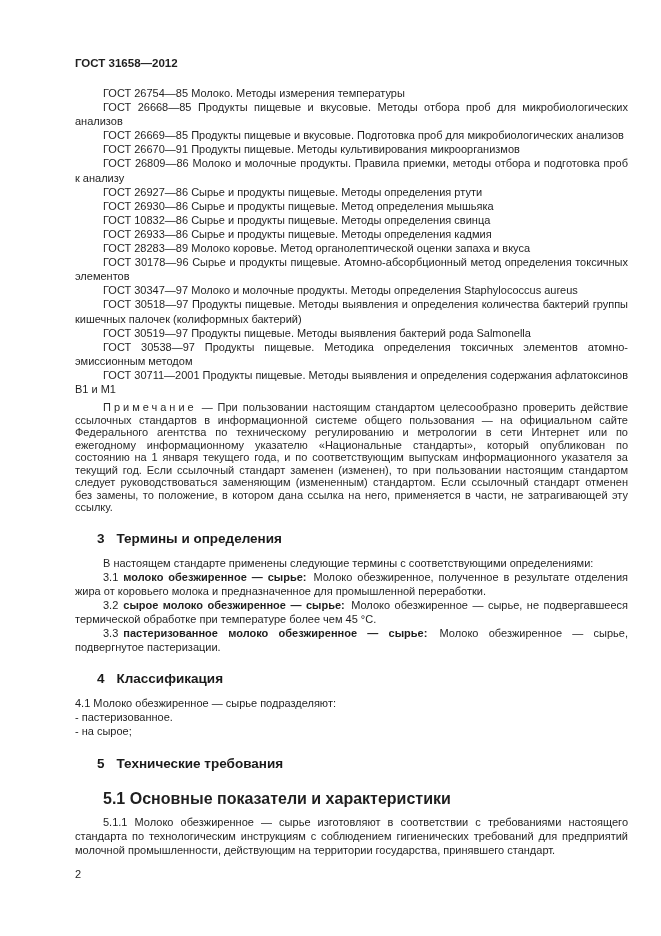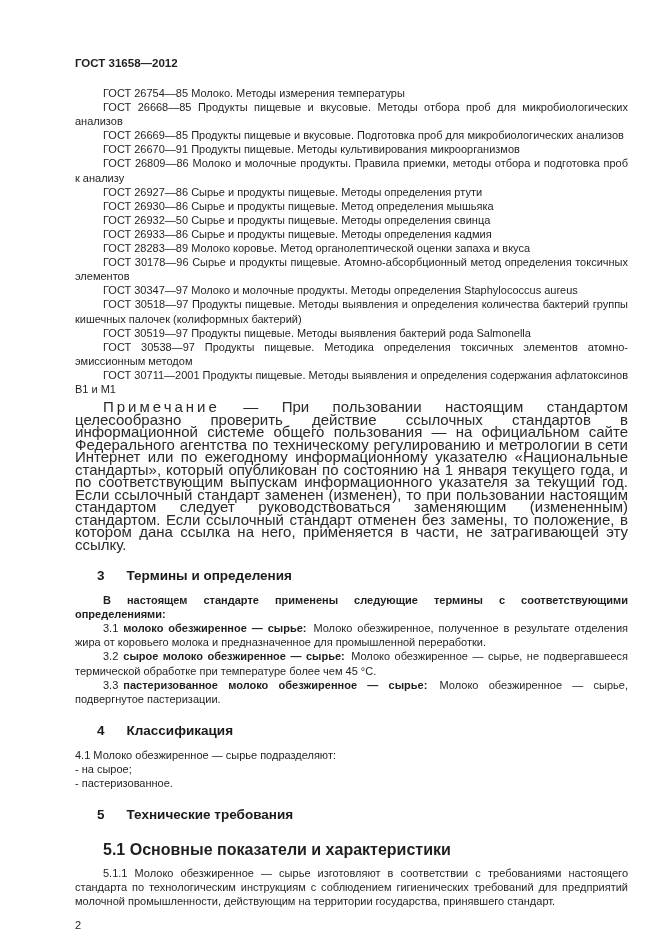--- a/index.html
+++ b/index.html
@@ -23,36 +23,36 @@
   .body-p {
     font-size: 11px;
     line-height: 14.1px;
     text-align: justify;
     text-indent: 28px;
   }
   .flush { text-indent: 0; }
   .refs { margin-top: 16px; }
   .note {
     margin-top: 5px;
-    font-size: 15px;
+    font-size: 11px;
     line-height: 12.5px;
     text-align: justify;
     text-indent: 28px;
     color: #2a2a2a;
   }
   .note-label { letter-spacing: 3px; }
   h2.sec {
     font-size: 13.5px;
     font-weight: bold;
     margin: 17px 0 9px 22px;
     line-height: 16px;
     color: #1a1a1a;
   }
-  h2.sec .sec-title { margin-left: 22px; }
-  .intro-p { margin-bottom: 0; font-weight: bold; }
+  h2.sec .sec-title { margin-left: 12px; }
+  .intro-p { margin-bottom: 0; }
   .term-num { margin-right: 5px; }
   .term-name { margin-right: 2px; }
   .subhead {
     font-weight: bold;
     font-size: 16px;
     line-height: 14.1px;
     text-indent: 28px;
     margin-top: 20px;
   }
   .after-subhead { margin-top: 9px; }
@@ -69,21 +69,21 @@
   <div class="hdr">ГОСТ 31658—2012</div>
 
   <div class="refs">
     <p class="body-p">ГОСТ 26754—85 Молоко. Методы измерения температуры</p>
     <p class="body-p">ГОСТ 26668—85 Продукты пищевые и вкусовые. Методы отбора проб для микробиологических анализов</p>
     <p class="body-p">ГОСТ 26669—85 Продукты пищевые и вкусовые. Подготовка проб для микробиологических анализов</p>
     <p class="body-p">ГОСТ 26670—91 Продукты пищевые. Методы культивирования микроорганизмов</p>
     <p class="body-p">ГОСТ 26809—86 Молоко и молочные продукты. Правила приемки, методы отбора и подготовка проб к анализу</p>
     <p class="body-p">ГОСТ 26927—86 Сырье и продукты пищевые. Методы определения ртути</p>
     <p class="body-p">ГОСТ 26930—86 Сырье и продукты пищевые. Метод определения мышьяка</p>
-    <p class="body-p">ГОСТ 26932—50 Сырье и продукты пищевые. Методы определения свинца</p>
+    <p class="body-p">ГОСТ 10832—86 Сырье и продукты пищевые. Методы определения свинца</p>
     <p class="body-p">ГОСТ 26933—86 Сырье и продукты пищевые. Методы определения кадмия</p>
     <p class="body-p">ГОСТ 28283—89 Молоко коровье. Метод органолептической оценки запаха и вкуса</p>
     <p class="body-p">ГОСТ 30178—96 Сырье и продукты пищевые. Атомно-абсорбционный метод определения токсичных элементов</p>
     <p class="body-p">ГОСТ 30347—97 Молоко и молочные продукты. Методы определения Staphylococcus aureus</p>
     <p class="body-p">ГОСТ 30518—97 Продукты пищевые. Методы выявления и определения количества бактерий группы кишечных палочек (колиформных бактерий)</p>
     <p class="body-p">ГОСТ 30519—97 Продукты пищевые. Методы выявления бактерий рода Salmonella</p>
     <p class="body-p">ГОСТ 30538—97 Продукты пищевые. Методика определения токсичных элементов атомно-эмиссионным методом</p>
     <p class="body-p">ГОСТ 30711—2001 Продукты пищевые. Методы выявления и определения содержания афлатоксинов В1 и М1</p>
   </div>
 
@@ -95,22 +95,22 @@
 
   <p class="body-p"><span class="term-num">3.1</span><b class="term-name">молоко обезжиренное — сырье:</b> <span>Молоко обезжиренное, полученное в результате отделения жира от коровьего молока и предназначенное для промышленной переработки.</span></p>
 
   <p class="body-p"><span class="term-num">3.2</span><b class="term-name">сырое молоко обезжиренное — сырье:</b> <span>Молоко обезжиренное — сырье, не подвергавшееся термической обработке при температуре более чем 45 °С.</span></p>
 
   <p class="body-p"><span class="term-num">3.3</span><b class="term-name">пастеризованное молоко обезжиренное — сырье:</b> <span>Молоко обезжиренное — сырье, подвергнутое пастеризации.</span></p>
 
   <h2 class="sec"><span>4</span><span class="sec-title">Классификация</span></h2>
 
   <p class="body-p flush">4.1 Молоко обезжиренное — сырье подразделяют:</p>
+  <p class="body-p flush">- пастеризованное.</p>
   <p class="body-p flush">- на сырое;</p>
-  <p class="body-p flush">- пастеризованное.</p>
 
   <h2 class="sec"><span>5</span><span class="sec-title">Технические требования</span></h2>
 
   <p class="subhead">5.1 Основные показатели и характеристики</p>
 
   <p class="body-p after-subhead">5.1.1 Молоко обезжиренное — сырье изготовляют в соответствии с требованиями настоящего стандарта по технологическим инструкциям с соблюдением гигиенических требований для предприятий молочной промышленности, действующим на территории государства, принявшего стандарт.</p>
 
   <div class="pagenum">2</div>
 
 </div>

